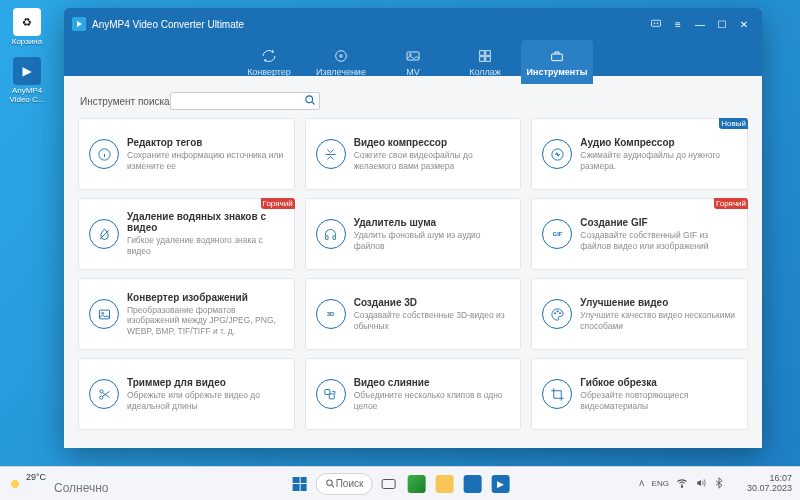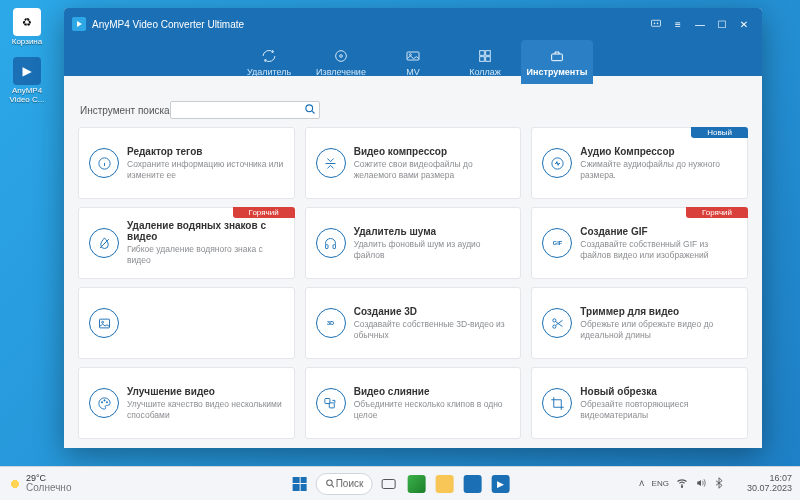--- a/index.html
+++ b/index.html
@@ -44,21 +44,21 @@
   }
   .tab {
     width: 72px; height: 44px; display:flex;flex-direction:column;align-items:center;justify-content:center;
     font-size: 9px; color: #cfe5f7; cursor: pointer; border-radius: 4px 4px 0 0;
   }
   .tab .t-ic { width:18px;height:18px;display:flex;align-items:center;justify-content:center; margin-bottom:2px; }
   .tab.active { background: #2a7fc5; color:#fff;font-weight:bold; }
   .tab svg{width:16px;height:16px;fill:none;stroke:currentColor;stroke-width:1.5;}
 
   
-  .search-row { padding: 25px 16px 4px; display:flex;align-items:center; gap:0; }
+  .search-row { padding: 16px 16px 4px; display:flex;align-items:center; gap:0; }
   .search-lbl { font-size: 10px; color:#555; white-space:nowrap; }
   .search-wrap { position:relative; flex:0 0 150px; }
   .search-wrap input {
     width:100%; height:18px; border:1px solid #c9ccd0; border-radius:2px;
     padding:0 20px 0 6px; font-size:10px; outline:none;
   }
   .search-wrap .mag {
     position:absolute; right:4px; top:2px; width:12px;height:12px;
     color:#1a6fb5; cursor:pointer;
   }
@@ -80,21 +80,21 @@
     flex-shrink:0; margin-right:8px;
     display:flex;align-items:center;justify-content:center;
     color:#1a6fb5; font-size:10px; font-weight:bold;
   }
   .card .cic svg{width:15px;height:15px;fill:none;stroke:#1a6fb5;stroke-width:1.5;}
   .card .ctext { min-width:0; }
   .card h4 { font-size:10px; font-weight:600; color:#333; margin-bottom:2px; }
   .card p { font-size:8.5px; color:#8a8d91; line-height:1.25; }
   .badge {
     position:absolute; top:-1px; right:-1px;
-    font-size:8px; color:#fff; padding:1px 16px; border-radius:0 3px 0 3px;
+    font-size:8px; color:#fff; padding:1px 2px; border-radius:0 3px 0 3px;
   }
   .badge.new { background:#1a6fb5; }
   .badge.hot { background:#d9403a; }
 
   
   .taskbar {
     position:absolute; left:0; right:0; bottom:0; height:34px;
     background:#f3f5f9; border-top:1px solid #d0d4db;
     display:flex; align-items:center; padding:16px 8px; font-size:10px; color:#333;
   }
@@ -143,21 +143,21 @@
         <span>✕</span>
       </div>
     </div>
     <div class="tabs">
       <div class="tab">
         <div class="t-ic">
             <svg viewBox="0 0 24 24">
               <path d="M3 12a9 9 0 0 1 15-6M21 12a9 9 0 0 1-15 6M17 3l2 3-3 1M7 21l-2-3 3-1"></path>
             </svg>
           </div>
-        <span>Удалитель</span>
+        <span>Конвертер</span>
       </div>
       <div class="tab">
         <div class="t-ic">
             <svg viewBox="0 0 24 24">
               <circle cx="12" cy="12" r="8"></circle>
               <circle cx="12" cy="12" r="2"></circle>
             </svg>
           </div>
         <span>Извлечение</span>
       </div>
@@ -288,45 +288,35 @@
       </div>
       <div class="card">
 
     <div class="cic">
           <svg viewBox="0 0 24 24">
             <rect x="4" y="5" width="16" height="14" rx="1"></rect>
             <circle cx="9" cy="10" r="1.5"></circle>
             <path d="M4 17l5-4 4 3 3-2 4 3"></path>
           </svg>
         </div>
+    <div class="ctext">
+      <h4>Конвертер изображений</h4>
+      <p>Преобразование форматов изображений между JPG/JPEG, PNG, WEBP, BMP, TIF/TIFF и т. д.</p>
+    </div>
       </div>
       <div class="card">
 
     <div class="cic">
           <svg viewBox="0 0 24 24">
             <text x="12" y="15" text-anchor="middle" font-size="9" font-weight="bold" fill="#1a6fb5" stroke="none">3D</text>
           </svg>
         </div>
     <div class="ctext">
       <h4>Создание 3D</h4>
       <p>Создавайте собственные 3D-видео из обычных</p>
-    </div>
-      </div>
-      <div class="card">
-
-    <div class="cic">
-          <svg viewBox="0 0 24 24">
-            <circle cx="7" cy="7" r="2.5"></circle>
-            <circle cx="7" cy="17" r="2.5"></circle>
-            <path d="M9 9l11 8M9 15l11-8"></path>
-          </svg>
-        </div>
-    <div class="ctext">
-      <h4>Триммер для видео</h4>
-      <p>Обрежьте или обрежьте видео до идеальной длины</p>
     </div>
       </div>
       <div class="card">
 
     <div class="cic">
           <svg viewBox="0 0 24 24">
             <path d="M12 3a9 9 0 1 0 0 18c1 0 2-1 2-2s-1-1-1-2 1-2 2-2h2a4 4 0 0 0 4-4c0-4-4-8-9-8z"></path>
             <circle cx="8" cy="10" r="1" fill="#1a6fb5"></circle>
             <circle cx="12" cy="7" r="1" fill="#1a6fb5"></circle>
             <circle cx="16" cy="10" r="1" fill="#1a6fb5"></circle>
@@ -334,51 +324,65 @@
         </div>
     <div class="ctext">
       <h4>Улучшение видео</h4>
       <p>Улучшите качество видео несколькими способами</p>
     </div>
       </div>
       <div class="card">
 
     <div class="cic">
           <svg viewBox="0 0 24 24">
+            <circle cx="7" cy="7" r="2.5"></circle>
+            <circle cx="7" cy="17" r="2.5"></circle>
+            <path d="M9 9l11 8M9 15l11-8"></path>
+          </svg>
+        </div>
+    <div class="ctext">
+      <h4>Триммер для видео</h4>
+      <p>Обрежьте или обрежьте видео до идеальной длины</p>
+    </div>
+      </div>
+      <div class="card">
+
+    <div class="cic">
+          <svg viewBox="0 0 24 24">
             <rect x="3" y="4" width="8" height="8" rx="1"></rect>
             <rect x="10" y="11" width="8" height="8" rx="1"></rect>
             <path d="M15 7h4v4"></path>
           </svg>
         </div>
     <div class="ctext">
       <h4>Видео слияние</h4>
       <p>Объедините несколько клипов в одно целое</p>
     </div>
       </div>
       <div class="card">
 
     <div class="cic">
           <svg viewBox="0 0 24 24">
             <path d="M6 2v16h16M2 6h16v16"></path>
           </svg>
         </div>
     <div class="ctext">
-      <h4>Новый обрезка</h4>
+      <h4>Гибкое обрезка</h4>
       <p>Обрезайте повторяющиеся видеоматериалы</p>
     </div>
       </div>
     </div>
 </div>
 
 <div class="taskbar">
   <div class="weather">
     <div class="sun"></div>
     <div>
       <div style="font-size:9px;line-height:1;">29°C</div>
-      <div style="font-size:10px;color:#777;line-height:1;">Солнечно</div>
+      <div style="font-size:12px;color:#777;line-height:1;margin-left:28px;">Солнечно</div>
     </div>
   </div>
 
   <div class="tb-center">
     <div class="tb-btn">
       <div class="win-logo">
           <span></span>
           <span></span>
           <span></span>
           <span></span>

